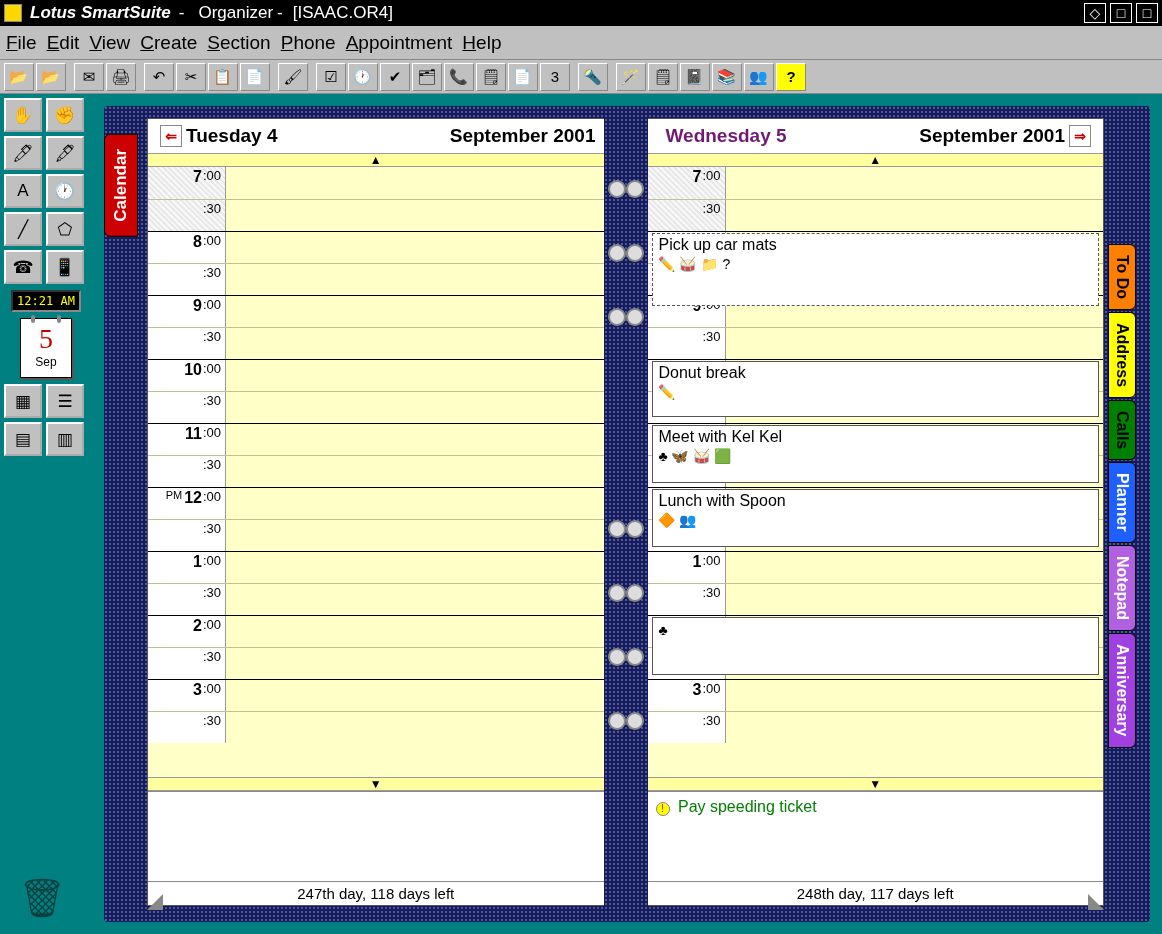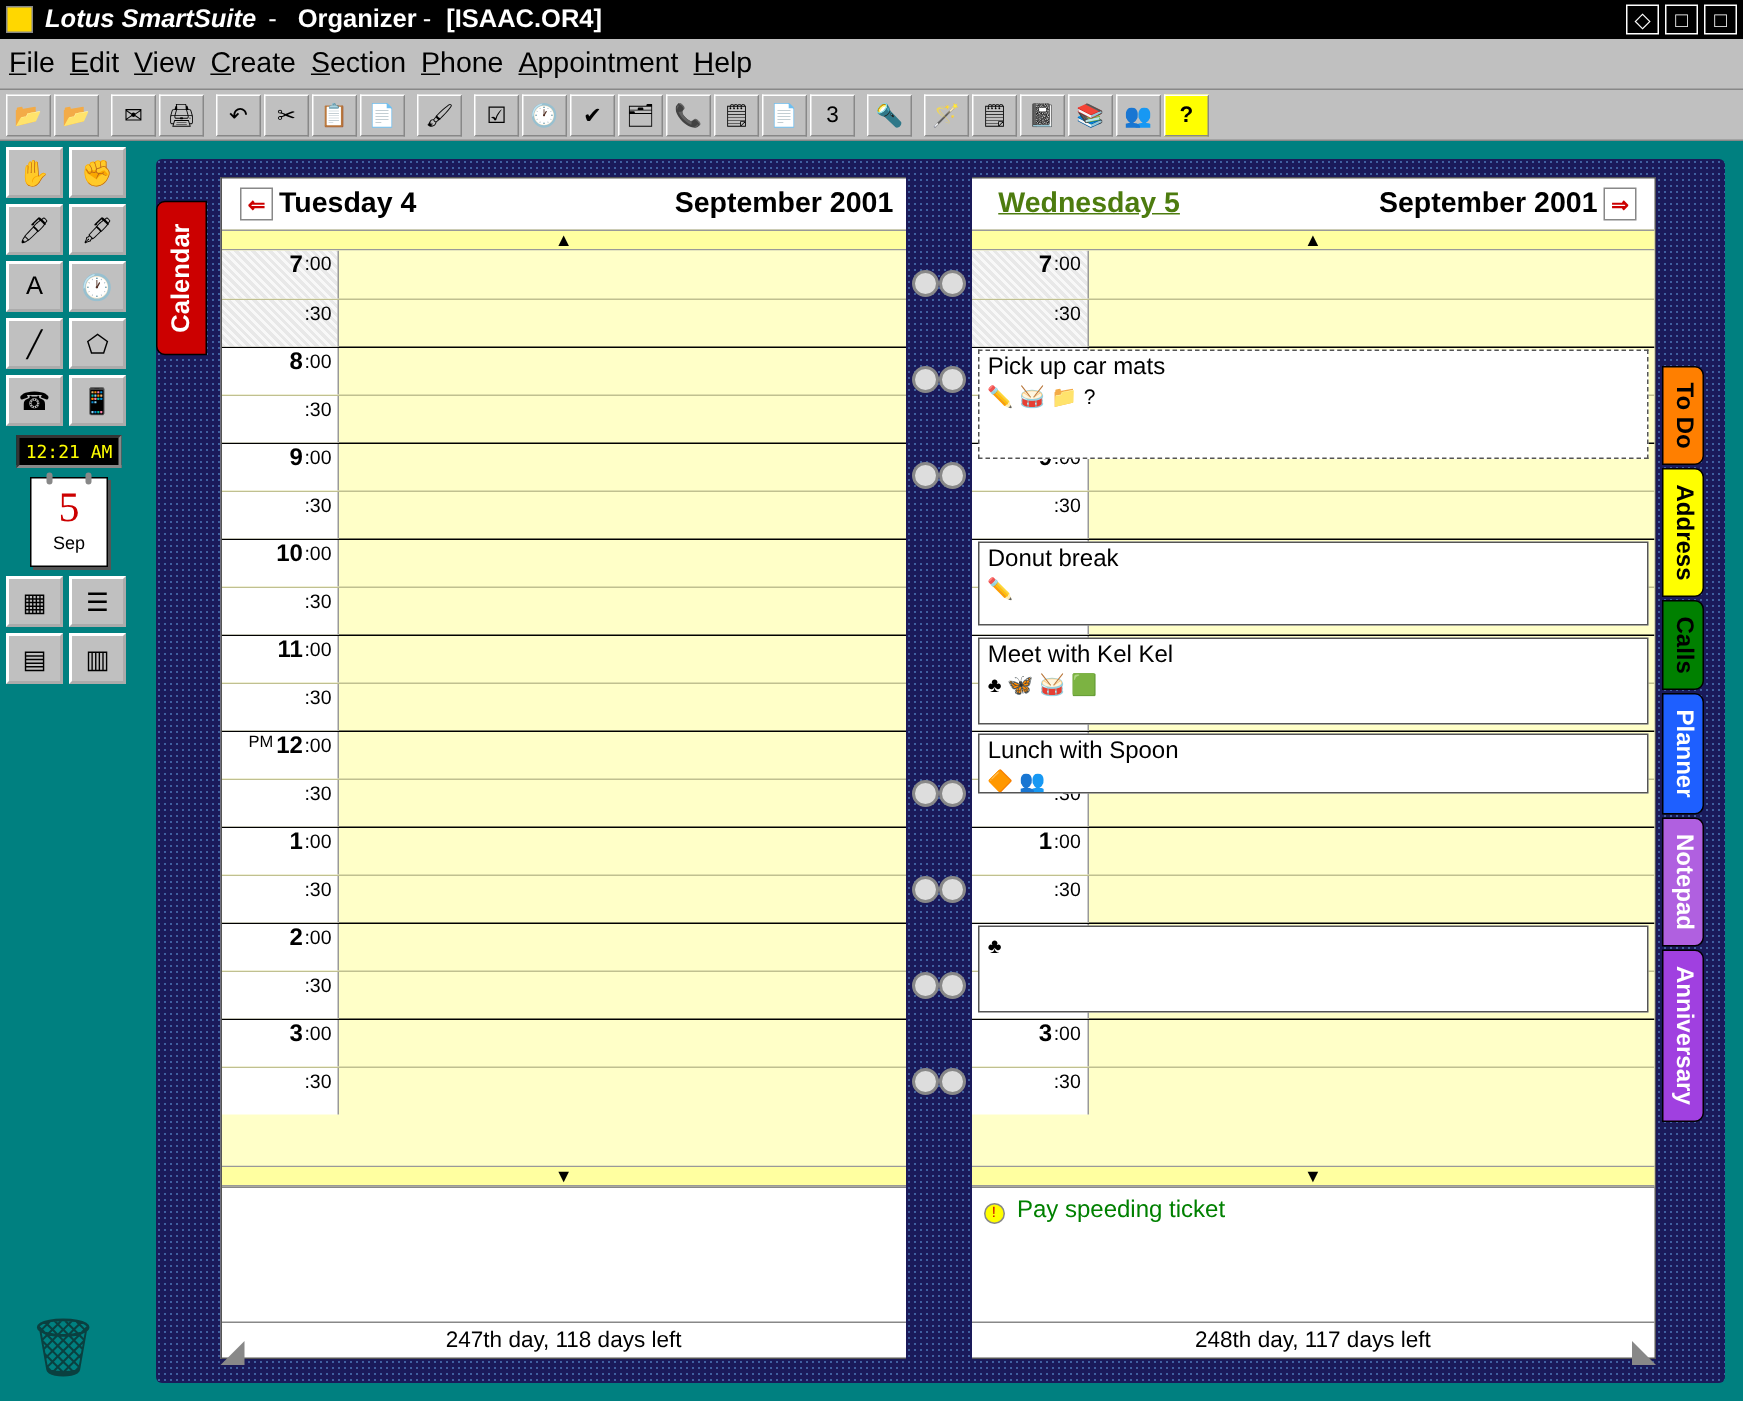--- a/index.html
+++ b/index.html
@@ -2,21 +2,21 @@
 <html><head>
 <meta charset="utf-8">
 <style>
 * { box-sizing: border-box; margin: 0; padding: 0; }
 body { font-family: Arial, Helvetica, sans-serif; background: #008080; width: 1162px; height: 934px; overflow: hidden; font-size: 14px; }
 
 
 .titlebar { height: 26px; background: #000; color: #fff; display: flex; align-items: center; padding: 0 4px; font-size: 17px; }
 .titlebar .appicon { width: 18px; height: 18px; background: #ffd700; border: 1px solid #888; margin-right: 8px; }
 .titlebar .bold { font-weight: bold; font-style: italic; }
-.titlebar .doc { font-weight: bold; margin-left: 6px; }
+.titlebar .doc { font-weight: normal; margin-left: 6px; }
 .titlebar .winbtns { margin-left: auto; display: flex; gap: 4px; }
 .titlebar .winbtn { width: 22px; height: 20px; border: 1px solid #fff; display: flex; align-items: center; justify-content: center; font-size: 14px; }
 
 
 .menubar { height: 34px; background: #c0c0c0; display: flex; align-items: center; padding: 0 6px; gap: 10px; border-bottom: 1px solid #888; font-size: 19px; }
 .menubar .mitem { cursor: default; }
 .menubar .mitem u { text-decoration: underline; }
 
 
 .toolbar { height: 34px; background: #c0c0c0; display: flex; align-items: center; padding: 2px 4px; border-bottom: 1px solid #888; }
@@ -42,21 +42,21 @@
 .bookwrap { flex: 1; position: relative; padding: 12px; }
 .texture { position: absolute; inset: 12px; background: #1a1a5a; background-image: radial-gradient(#4060a0 1px, transparent 1px); background-size: 4px 4px; border-radius: 4px; }
 .book { position: absolute; top: 24px; left: 55px; right: 58px; bottom: 28px; display: flex; }
 .page { flex: 1; background: #fff; border: 1px solid #555; display: flex; flex-direction: column; }
 .page.left { border-right: none; }
 .page.right { border-left: none; }
 
 .pagehdr { height: 34px; display: flex; align-items: center; padding: 0 8px; font-size: 19px; font-weight: bold; }
 .pagehdr .day { flex: 1; }
 .pagehdr .month { }
-.pagehdr.today .day { color: #4d7c0f; text-decoration: underline; }
+.pagehdr.today .day { color: #701a75; }
 .turnbtn { width: 22px; height: 22px; border: 1px solid #888; margin: 0 4px; display:flex; align-items:center; justify-content:center; font-size:14px; background:#fff; cursor:pointer; color:#c00; }
 
 .scrollbtn { height: 14px; background: #ffffa0; text-align: center; font-size: 12px; line-height: 12px; cursor:pointer; border-top:1px solid #999; border-bottom:1px solid #999;}
 
 .slots { flex: 1; overflow: hidden; background: #ffffc8; position: relative; }
 .slot { height: 32px; border-top: 1px solid #c0c090; display: flex; }
 .slot.hour { border-top: 1px solid #000; }
 .slot.first { border-top: none; }
 .timecol { width: 78px; background: #fff; border-right: 1px solid #999; text-align: right; padding-right: 4px; font-size: 14px; display:flex; align-items:flex-start; justify-content:flex-end; padding-top:1px; }
 .timecol .hr { font-weight: bold; font-size: 16px; }
@@ -470,21 +470,21 @@
               <div class="icons">✏️ 🥁 📁 ?</div>
             </div>
             <div class="appt" style="top: 194px; height: 56px;">
               <div>Donut break</div>
               <div class="icons">✏️</div>
             </div>
             <div class="appt" style="top: 258px; height: 58px;">
               <div>Meet with Kel Kel</div>
               <div class="icons">♣ 🦋 🥁 🟩</div>
             </div>
-            <div class="appt" style="top: 322px; height: 40px;">
+            <div class="appt" style="top: 322px; height: 58px;">
               <div>Lunch with Spoon</div>
               <div class="icons">🔶 👥</div>
             </div>
             <div class="appt" style="top: 450px; height: 58px;">
               <div class="icons">♣</div>
             </div>
           </div>
         <div class="scrollbtn">▼</div>
         <div class="todobelow">
           <span class="bullet">!</span>

